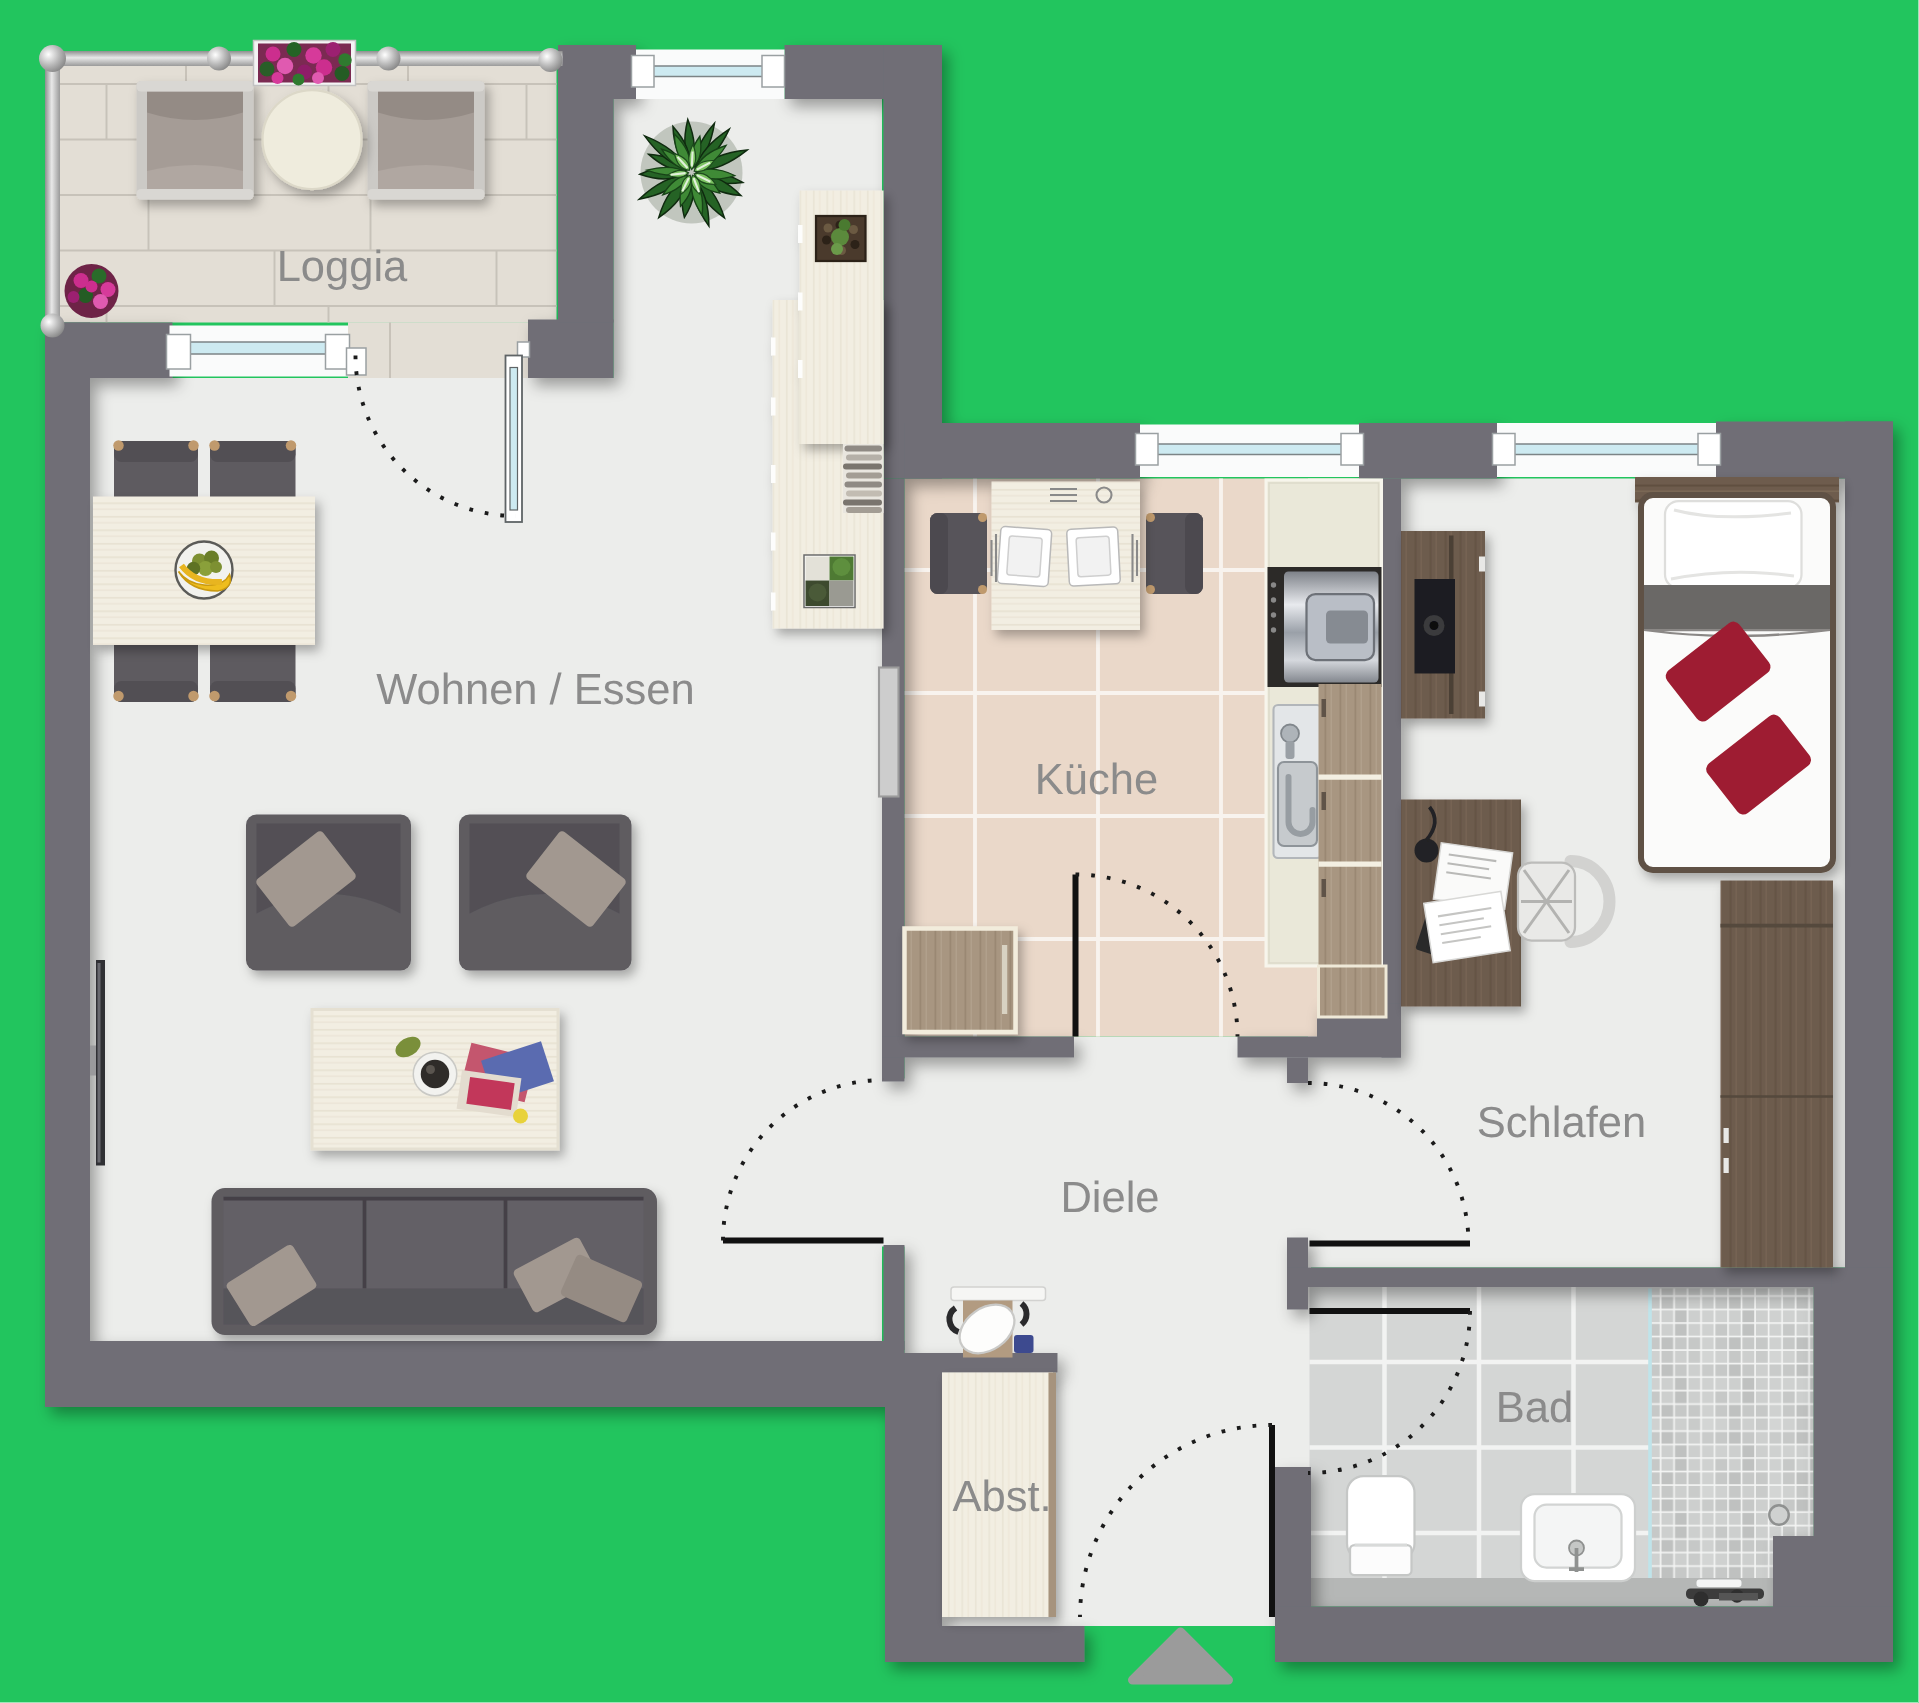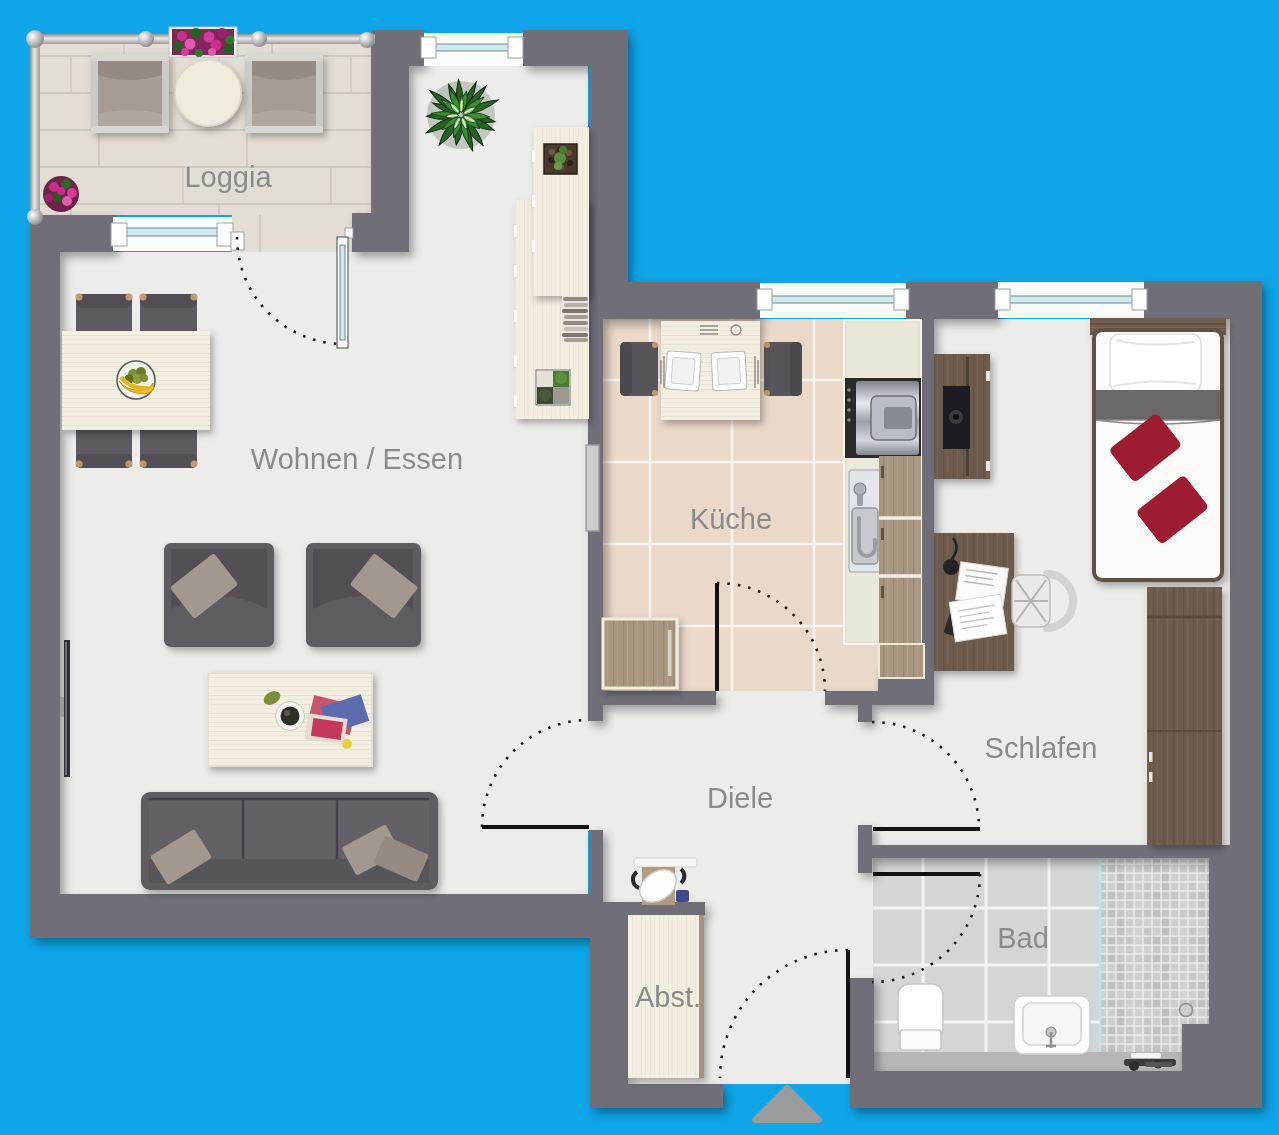--- a/index.html
+++ b/index.html
@@ -1,16 +1,16 @@
 <!DOCTYPE html>
 <html><head>
 <meta charset="utf-8">
 <style>
   html,body{margin:0;padding:0;background:#ffffff;}
-  .wrap{position:relative;width:1279px;height:1135px;overflow:hidden;background:#0ea5e9;
+  .wrap{position:relative;width:1279px;height:1135px;overflow:hidden;background:#22c55e;
         font-family:"Liberation Sans", sans-serif;}
   svg{display:block}
   text{font-family:"Liberation Sans", sans-serif; fill:#8b8b8b;}
 </style>
 </head>
 <body>
 <div class="wrap">
 <svg width="1279" height="1135" viewBox="0 0 1279 1135">
 <defs>
   <linearGradient id="rail" x1="0" y1="0" x2="0" y2="1">

